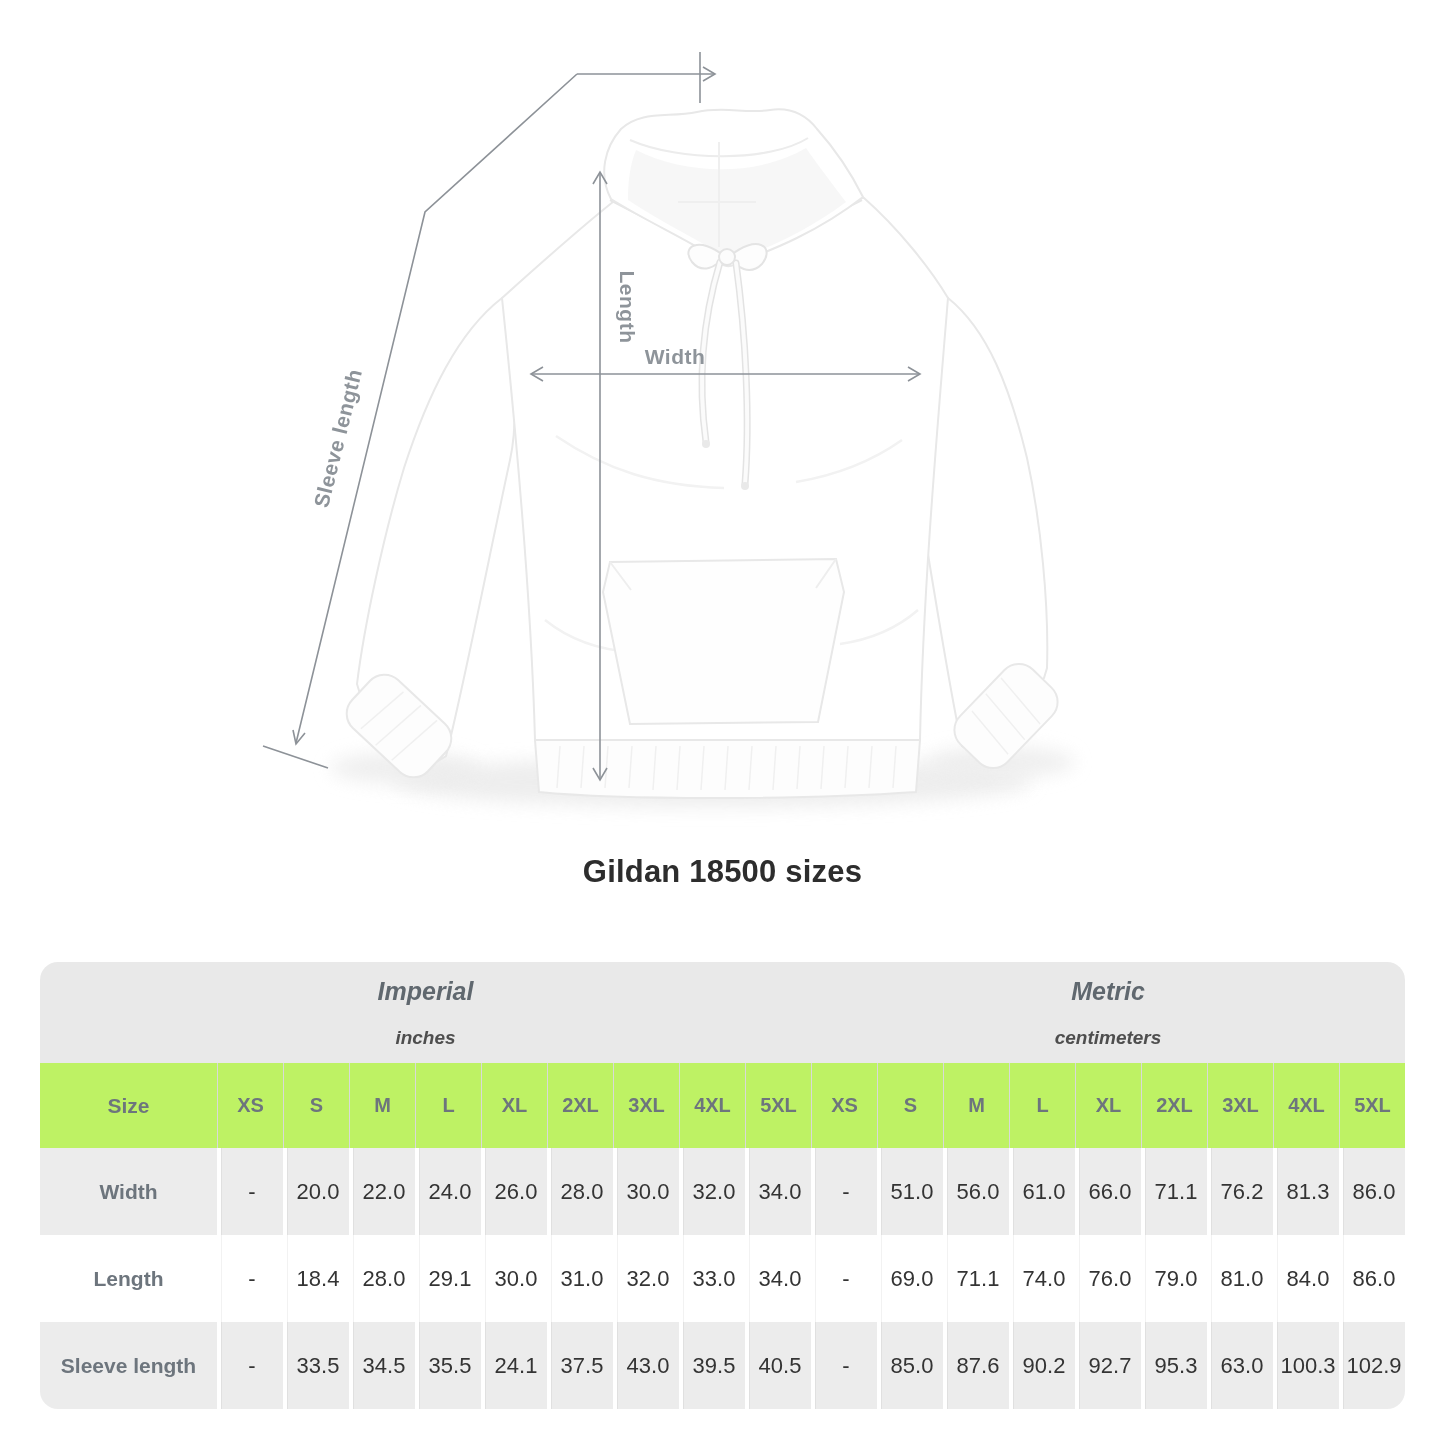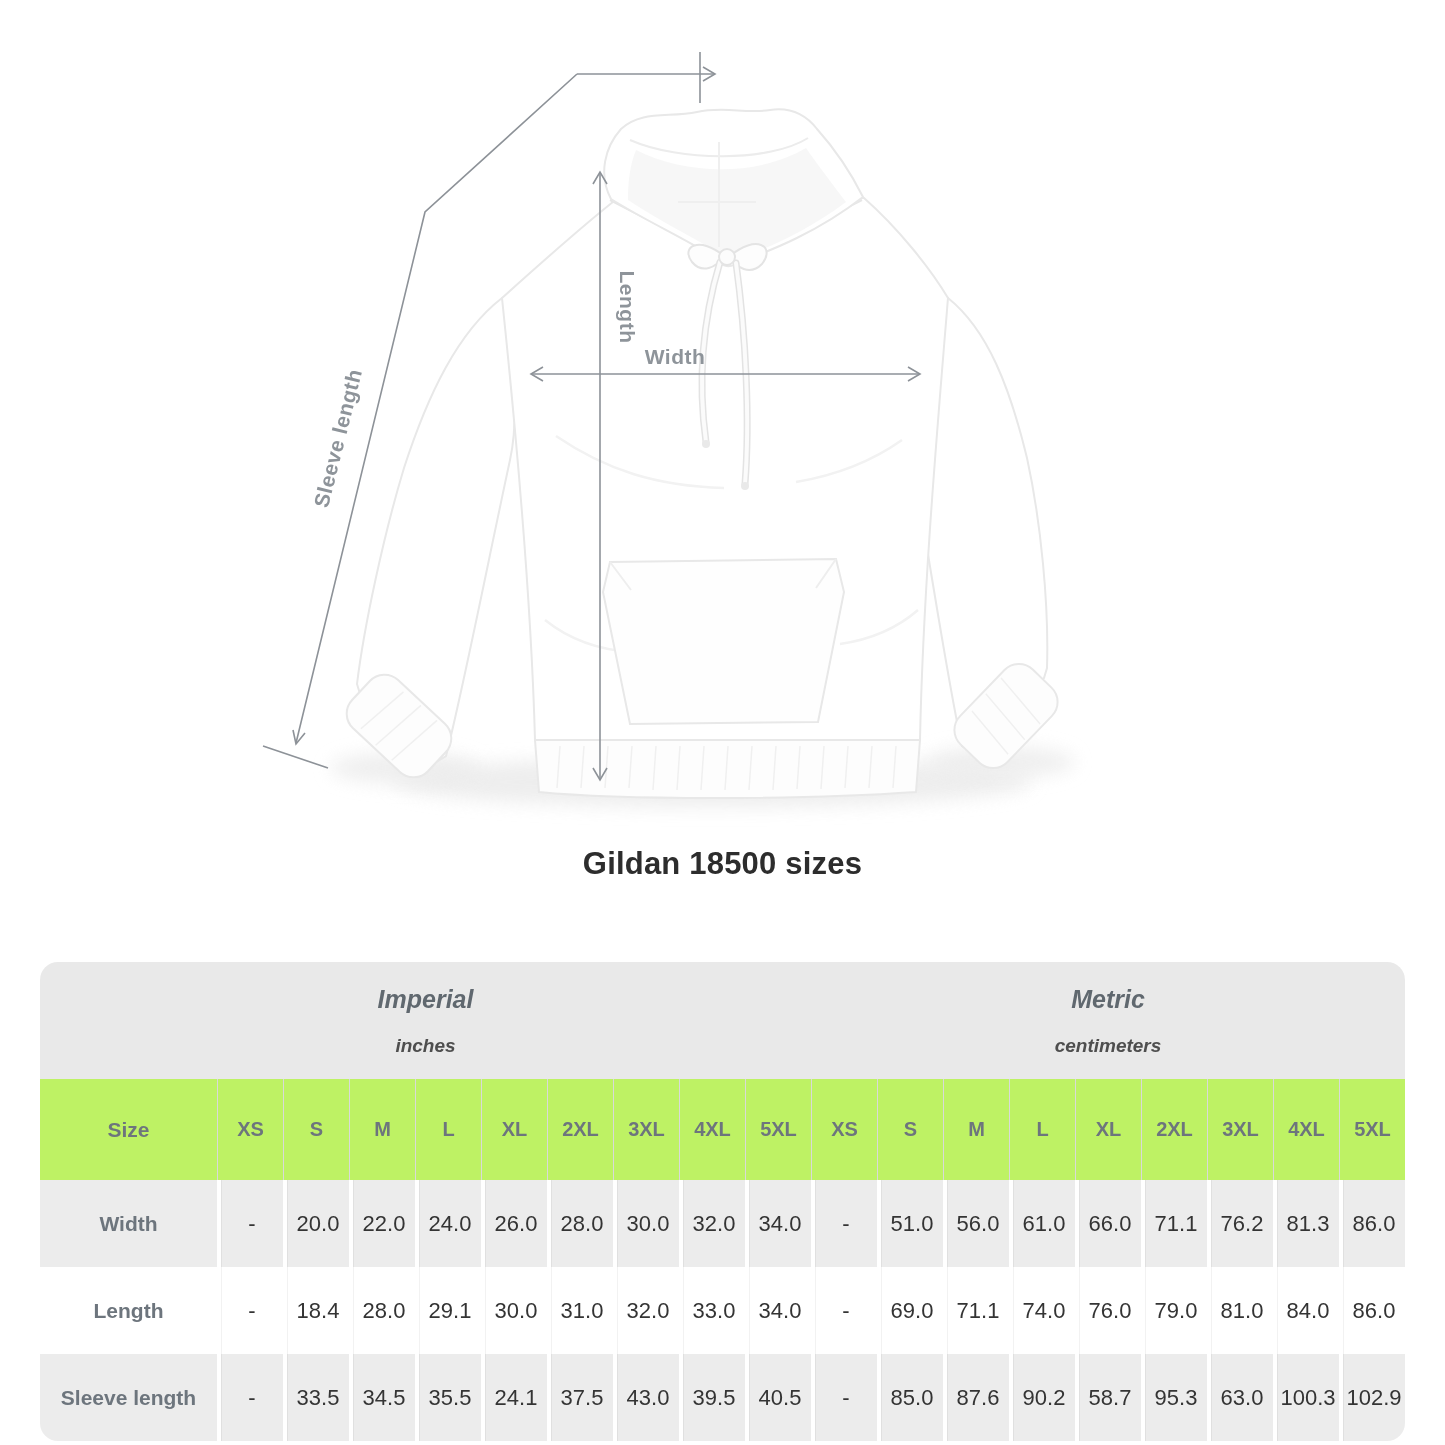--- a/index.html
+++ b/index.html
@@ -9,29 +9,29 @@
     font-family:"Liberation Sans","DejaVu Sans",sans-serif;
   }
   
   #diagram{position:absolute;top:0;left:0;}
   .dim-label{
     font-family:"Liberation Sans","DejaVu Sans",sans-serif;
     font-size:21px;font-weight:bold;fill:#8e949a;letter-spacing:.5px;
   }
   
   .title-wrap{position:absolute;top:846px;left:0;width:100%;text-align:center;}
-  .title-wrap h1{margin:0;font-size:31px;font-weight:bold;color:#2d2d2d;letter-spacing:.2px;}
+  .title-wrap h1{margin:8px;font-size:31px;font-weight:bold;color:#2d2d2d;letter-spacing:.2px;}
   .subtitle{margin:13px 0 0;font-style:italic;font-size:20px;color:#4c4c4c;}
   
   .table-wrap{
     position:absolute;top:962px;left:40px;width:1365px;
     border-radius:18px;overflow:hidden;
   }
   table{width:100%;border-collapse:separate;border-spacing:0;table-layout:fixed;}
-  thead th{padding:8px;}
+  thead th{padding:0;}
   .section-row th{height:101px;background:#e9e9e9;vertical-align:middle;text-align:center;}
   .section-name{font-size:25px;font-weight:bold;font-style:italic;color:#60686f;}
   .section-unit{font-size:19px;font-style:italic;color:#4e4e4e;margin-top:21px;}
   .size-row th{
     height:85px;background:#bef264;vertical-align:middle;text-align:center;
     font-size:20px;font-weight:bold;color:#6d757d;border-left:1px solid #d9d9d9;
   }
   .size-row th:first-child{border-left:none;font-size:21px;}
   tbody td{
     height:85px;text-align:center;vertical-align:middle;
@@ -247,21 +247,21 @@
           <td>35.5</td>
           <td>24.1</td>
           <td>37.5</td>
           <td>43.0</td>
           <td>39.5</td>
           <td>40.5</td>
           <td>-</td>
           <td>85.0</td>
           <td>87.6</td>
           <td>90.2</td>
-          <td>58.7</td>
+          <td>92.7</td>
           <td>95.3</td>
           <td>63.0</td>
           <td>100.3</td>
           <td>102.9</td>
         </tr>
       </tbody>
   </table>
 </div>
 
 </body></html>

